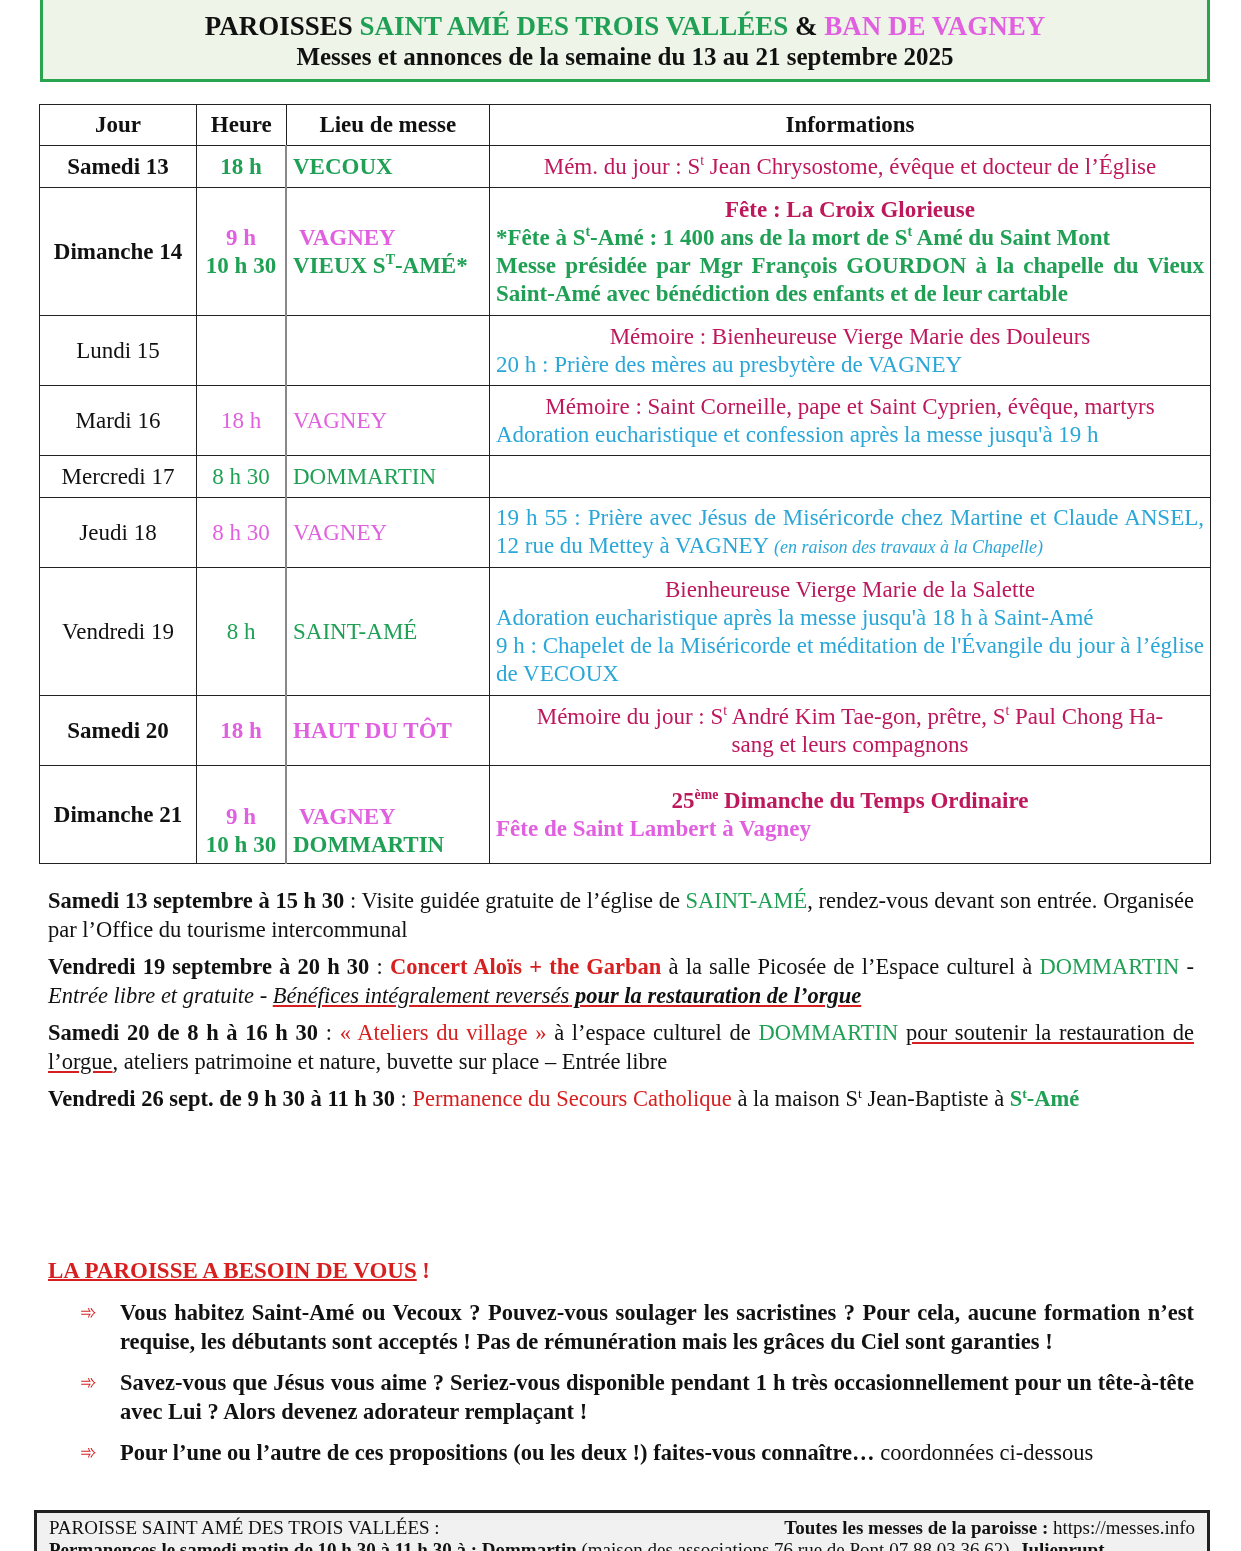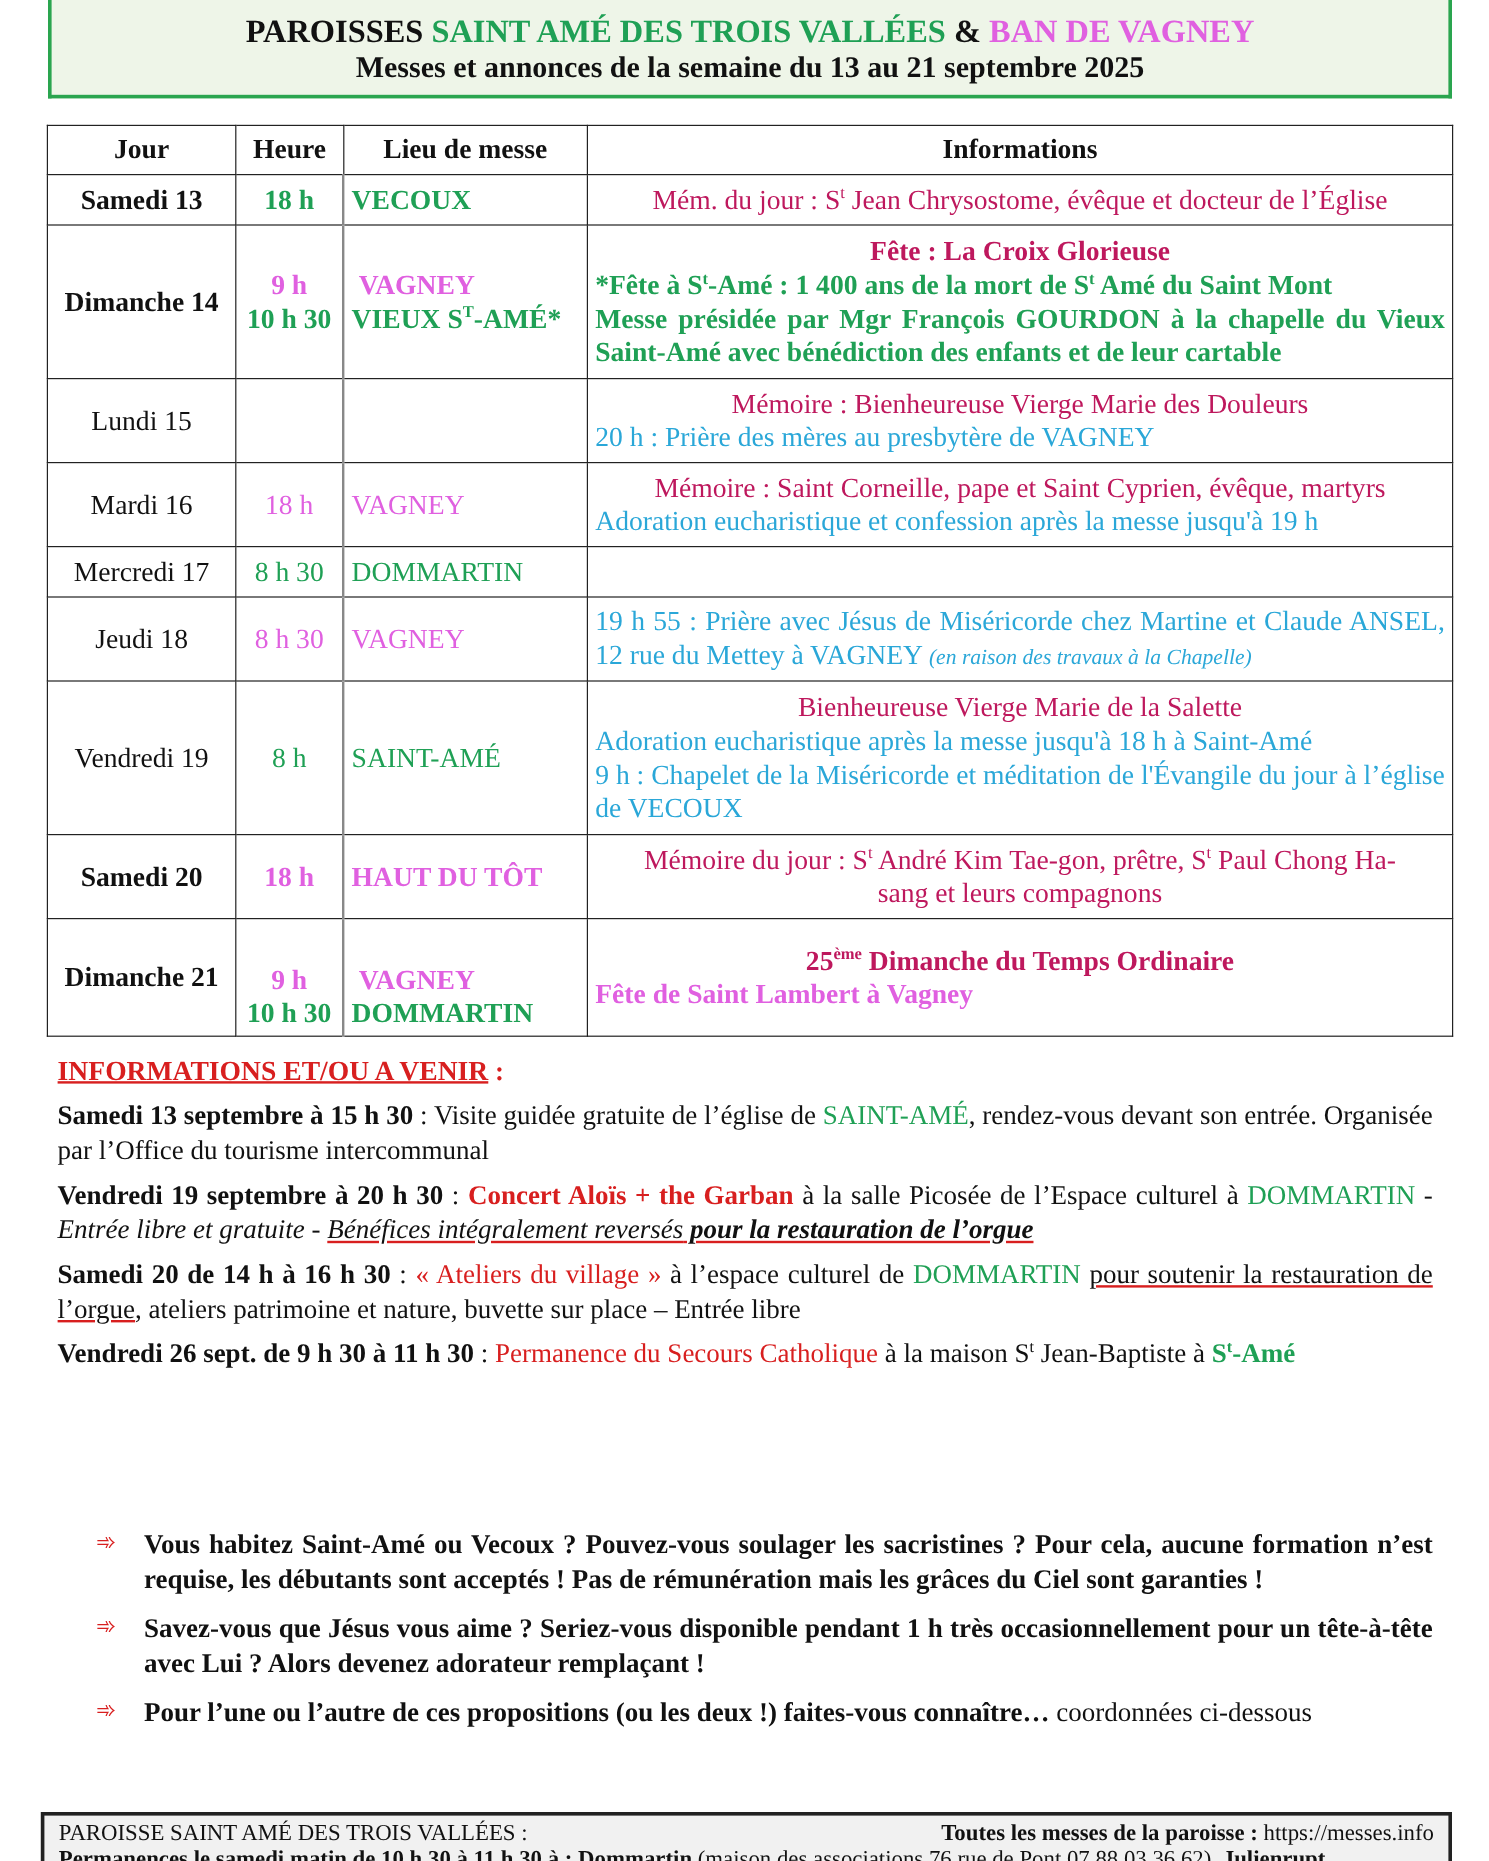--- a/index.html
+++ b/index.html
@@ -158,42 +158,42 @@
     </td>
     <td class="col-info b">
       <span class="center orange"><span>25</span><sup>ème</sup><span> Dimanche du Temps Ordinaire</span></span>
       <span style="display:block;" class="pink">Fête de Saint Lambert à Vagney</span>
     </td>
   </tr>
 </tbody>
   </table>
 
 <div id="info">
-  <div><span class="sec-title">INFORMATIONS ET/OU A VENIR</span><span class="red b"> :</span></div>
 
   <div class="para">
     <span class="b">Samedi 13 septembre à 15 h 30</span><span> : </span><span>Visite guidée gratuite de l’église de </span><span class="green">SAINT-AMÉ</span><span>, rendez-vous devant son entrée. Organisée par l’Office du tourisme intercommunal</span>
   </div>
 
   <div class="para">
     <span class="b">Vendredi 19 septembre à 20 h 30</span><span> : </span><span class="b red">Concert Aloïs + the Garban</span><span> à la salle Picosée de l’Espace culturel à </span><span class="green">DOMMARTIN</span><span> - </span><i>Entrée libre et gratuite</i><span> - </span><i class="ul-red">Bénéfices intégralement reversés</i><b><i class="ul-red"> pour la restauration de l’orgue</i></b>
   </div>
 
   <div class="para">
-    <span class="b">Samedi 20 de 14 h à 16 h 30</span><span> : </span><span class="red">« Ateliers du village »</span><span> à l’espace culturel de </span><span class="green">DOMMARTIN</span><span> </span><span class="ul-red">pour soutenir la restauration de l’orgue</span><span>, ateliers patrimoine et nature, buvette sur place – Entrée libre</span>
+    <span class="b">Samedi 20 de 8 h à 16 h 30</span><span> : </span><span class="red">« Ateliers du village »</span><span> à l’espace culturel de </span><span class="green">DOMMARTIN</span><span> </span><span class="ul-red">pour soutenir la restauration de l’orgue</span><span>, ateliers patrimoine et nature, buvette sur place – Entrée libre</span>
   </div>
 
 
   <div class="para">
     <span class="b">Vendredi 26 sept. de 9 h 30 à 11 h 30</span><span> : </span><span class="red">Permanence du Secours Catholique</span><span> à la maison S</span><sup>t</sup><span> Jean-Baptiste à </span><span class="b green"><span>S</span><sup>t</sup><span>-Amé</span></span>
   </div>
 
 </div>
 
 <div id="besoin">
+  <div><span class="sec-title">LA PAROISSE A BESOIN DE VOUS</span><span class="red b"> !</span></div>
 
   <div class="bul" style="margin-top:14px;">
     <span class="ic">➾</span>
     <span class="tx">Vous habitez Saint-Amé ou Vecoux ? Pouvez-vous soulager les sacristines ? Pour cela, aucune formation n’est requise, les débutants sont acceptés ! Pas de rémunération mais les grâces du Ciel sont garanties !</span>
   </div>
   <div class="bul" style="margin-top:12px;">
     <span class="ic">➾</span>
     <span class="tx">Savez-vous que Jésus vous aime ? Seriez-vous disponible pendant 1 h très occasionnellement pour un tête-à-tête avec Lui ? Alors devenez adorateur remplaçant !</span>
   </div>
   <div class="bul" style="margin-top:12px;">

